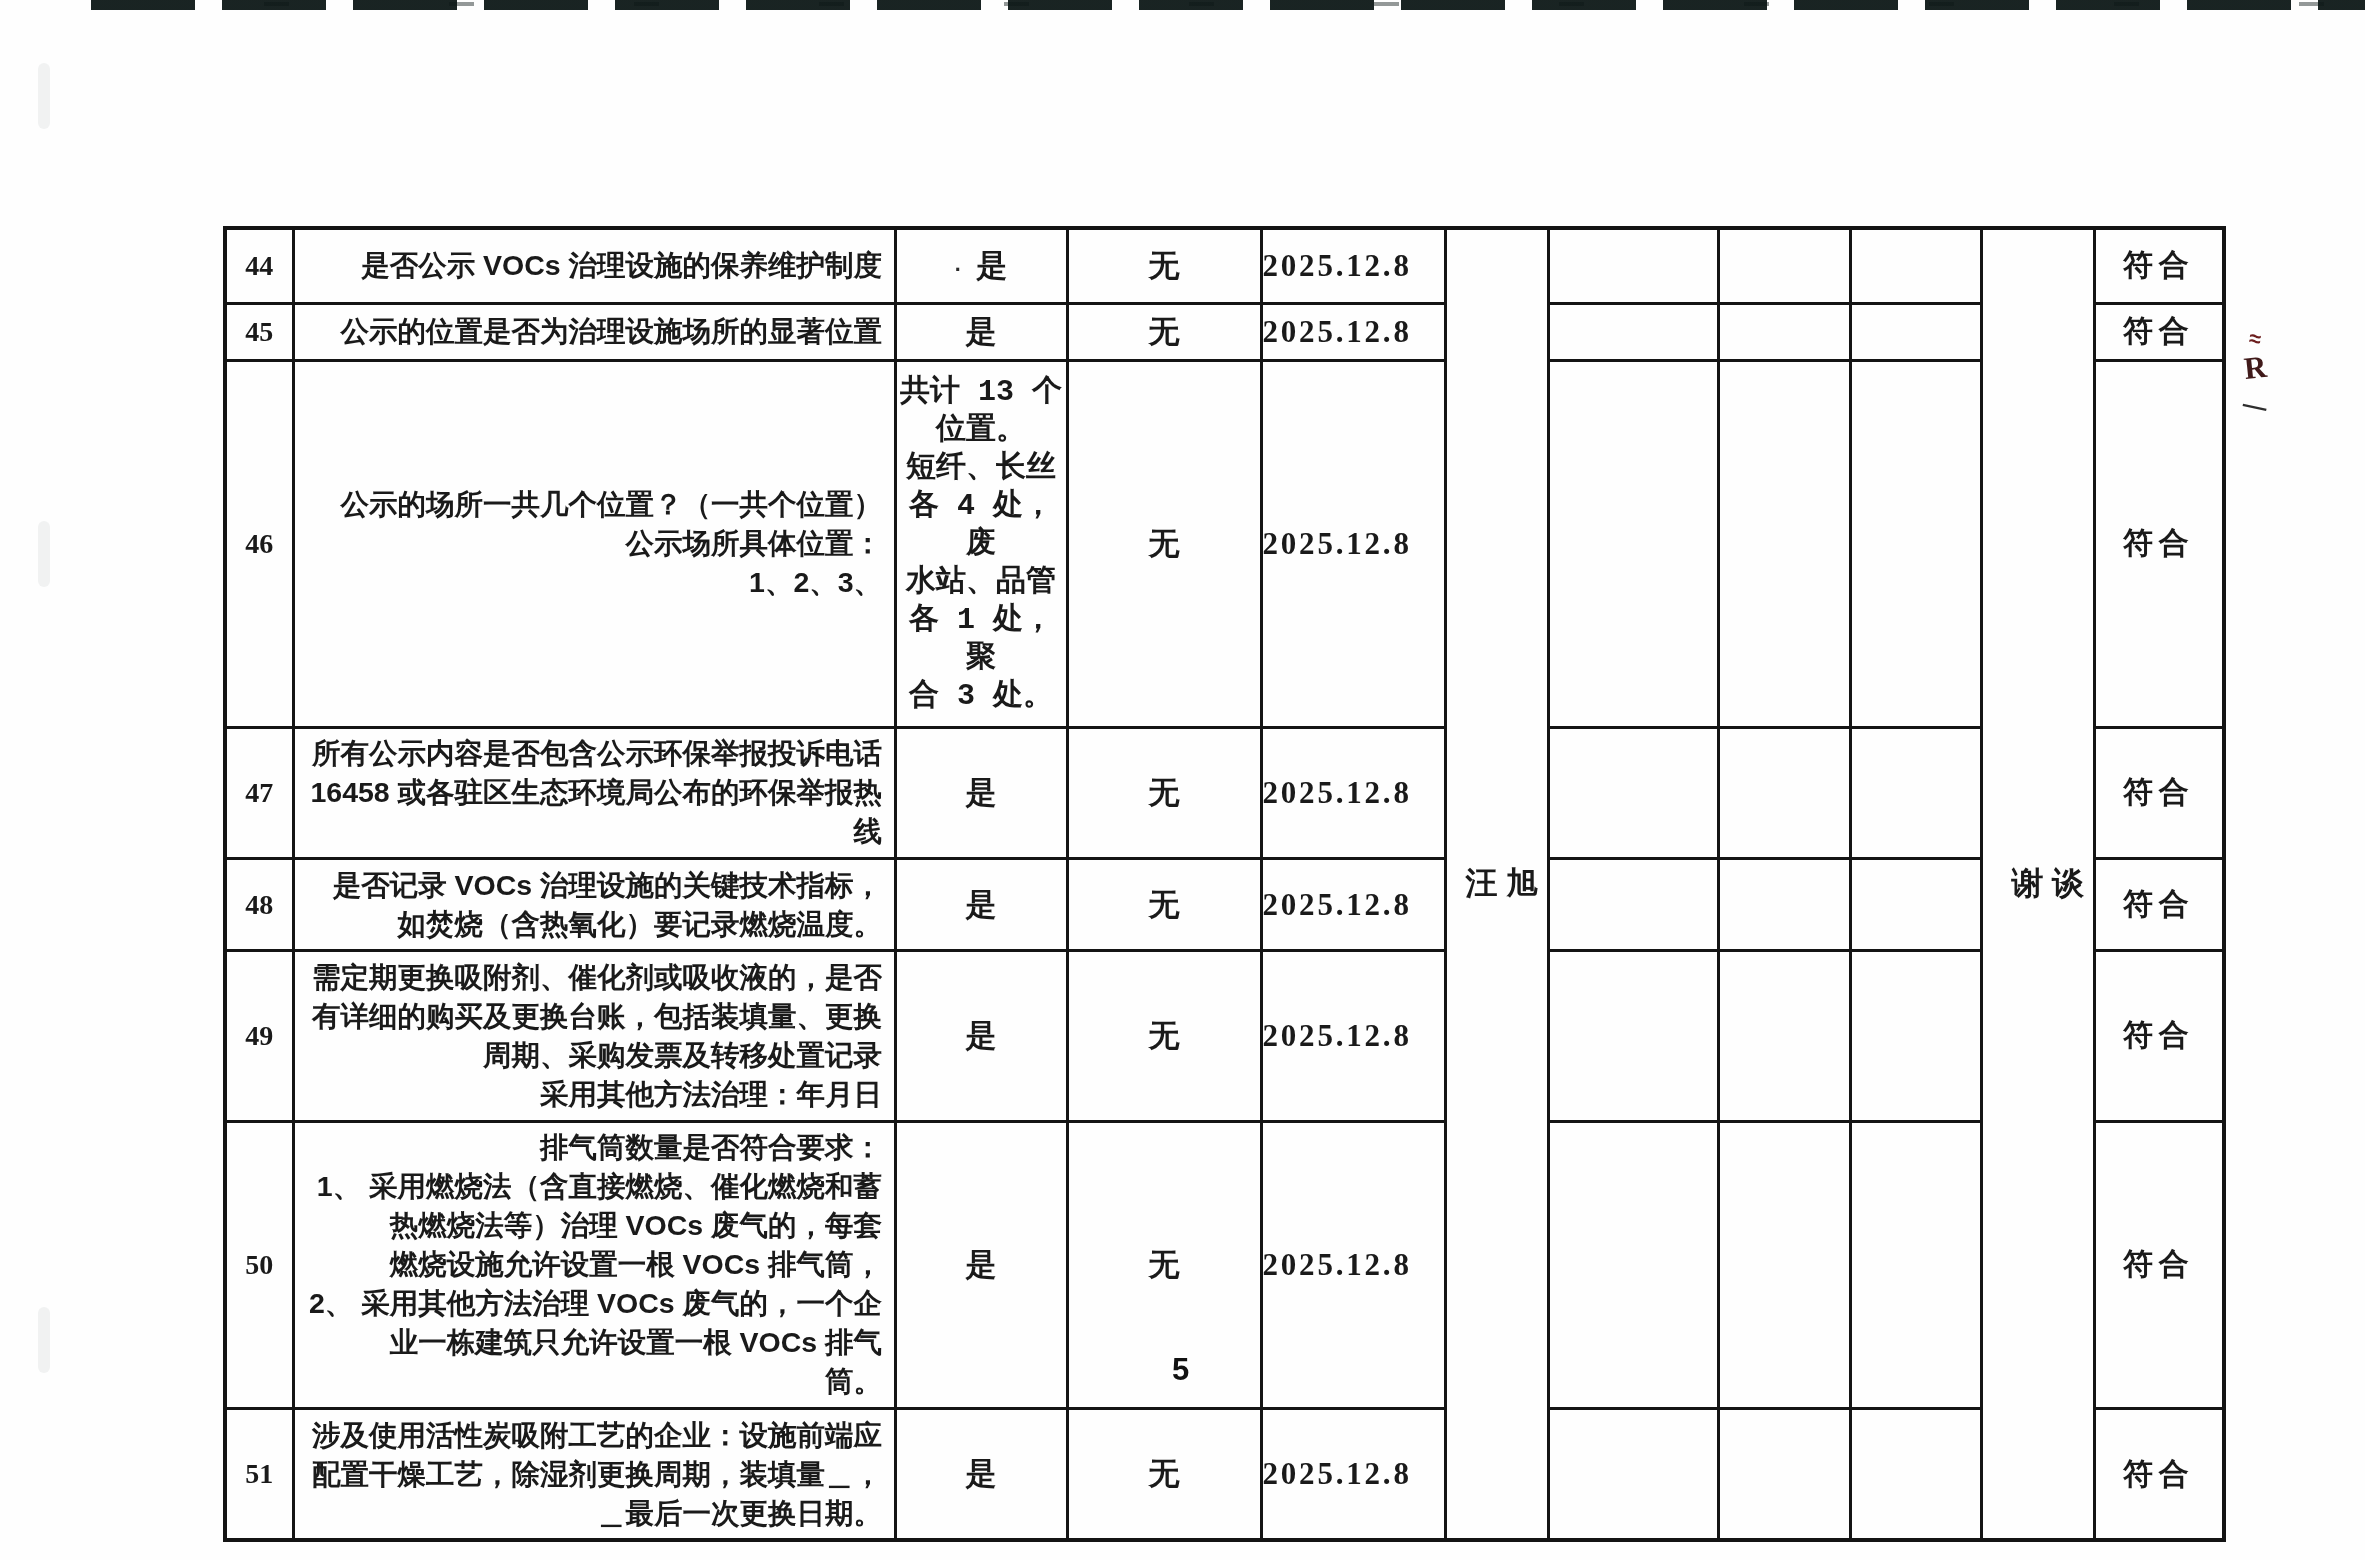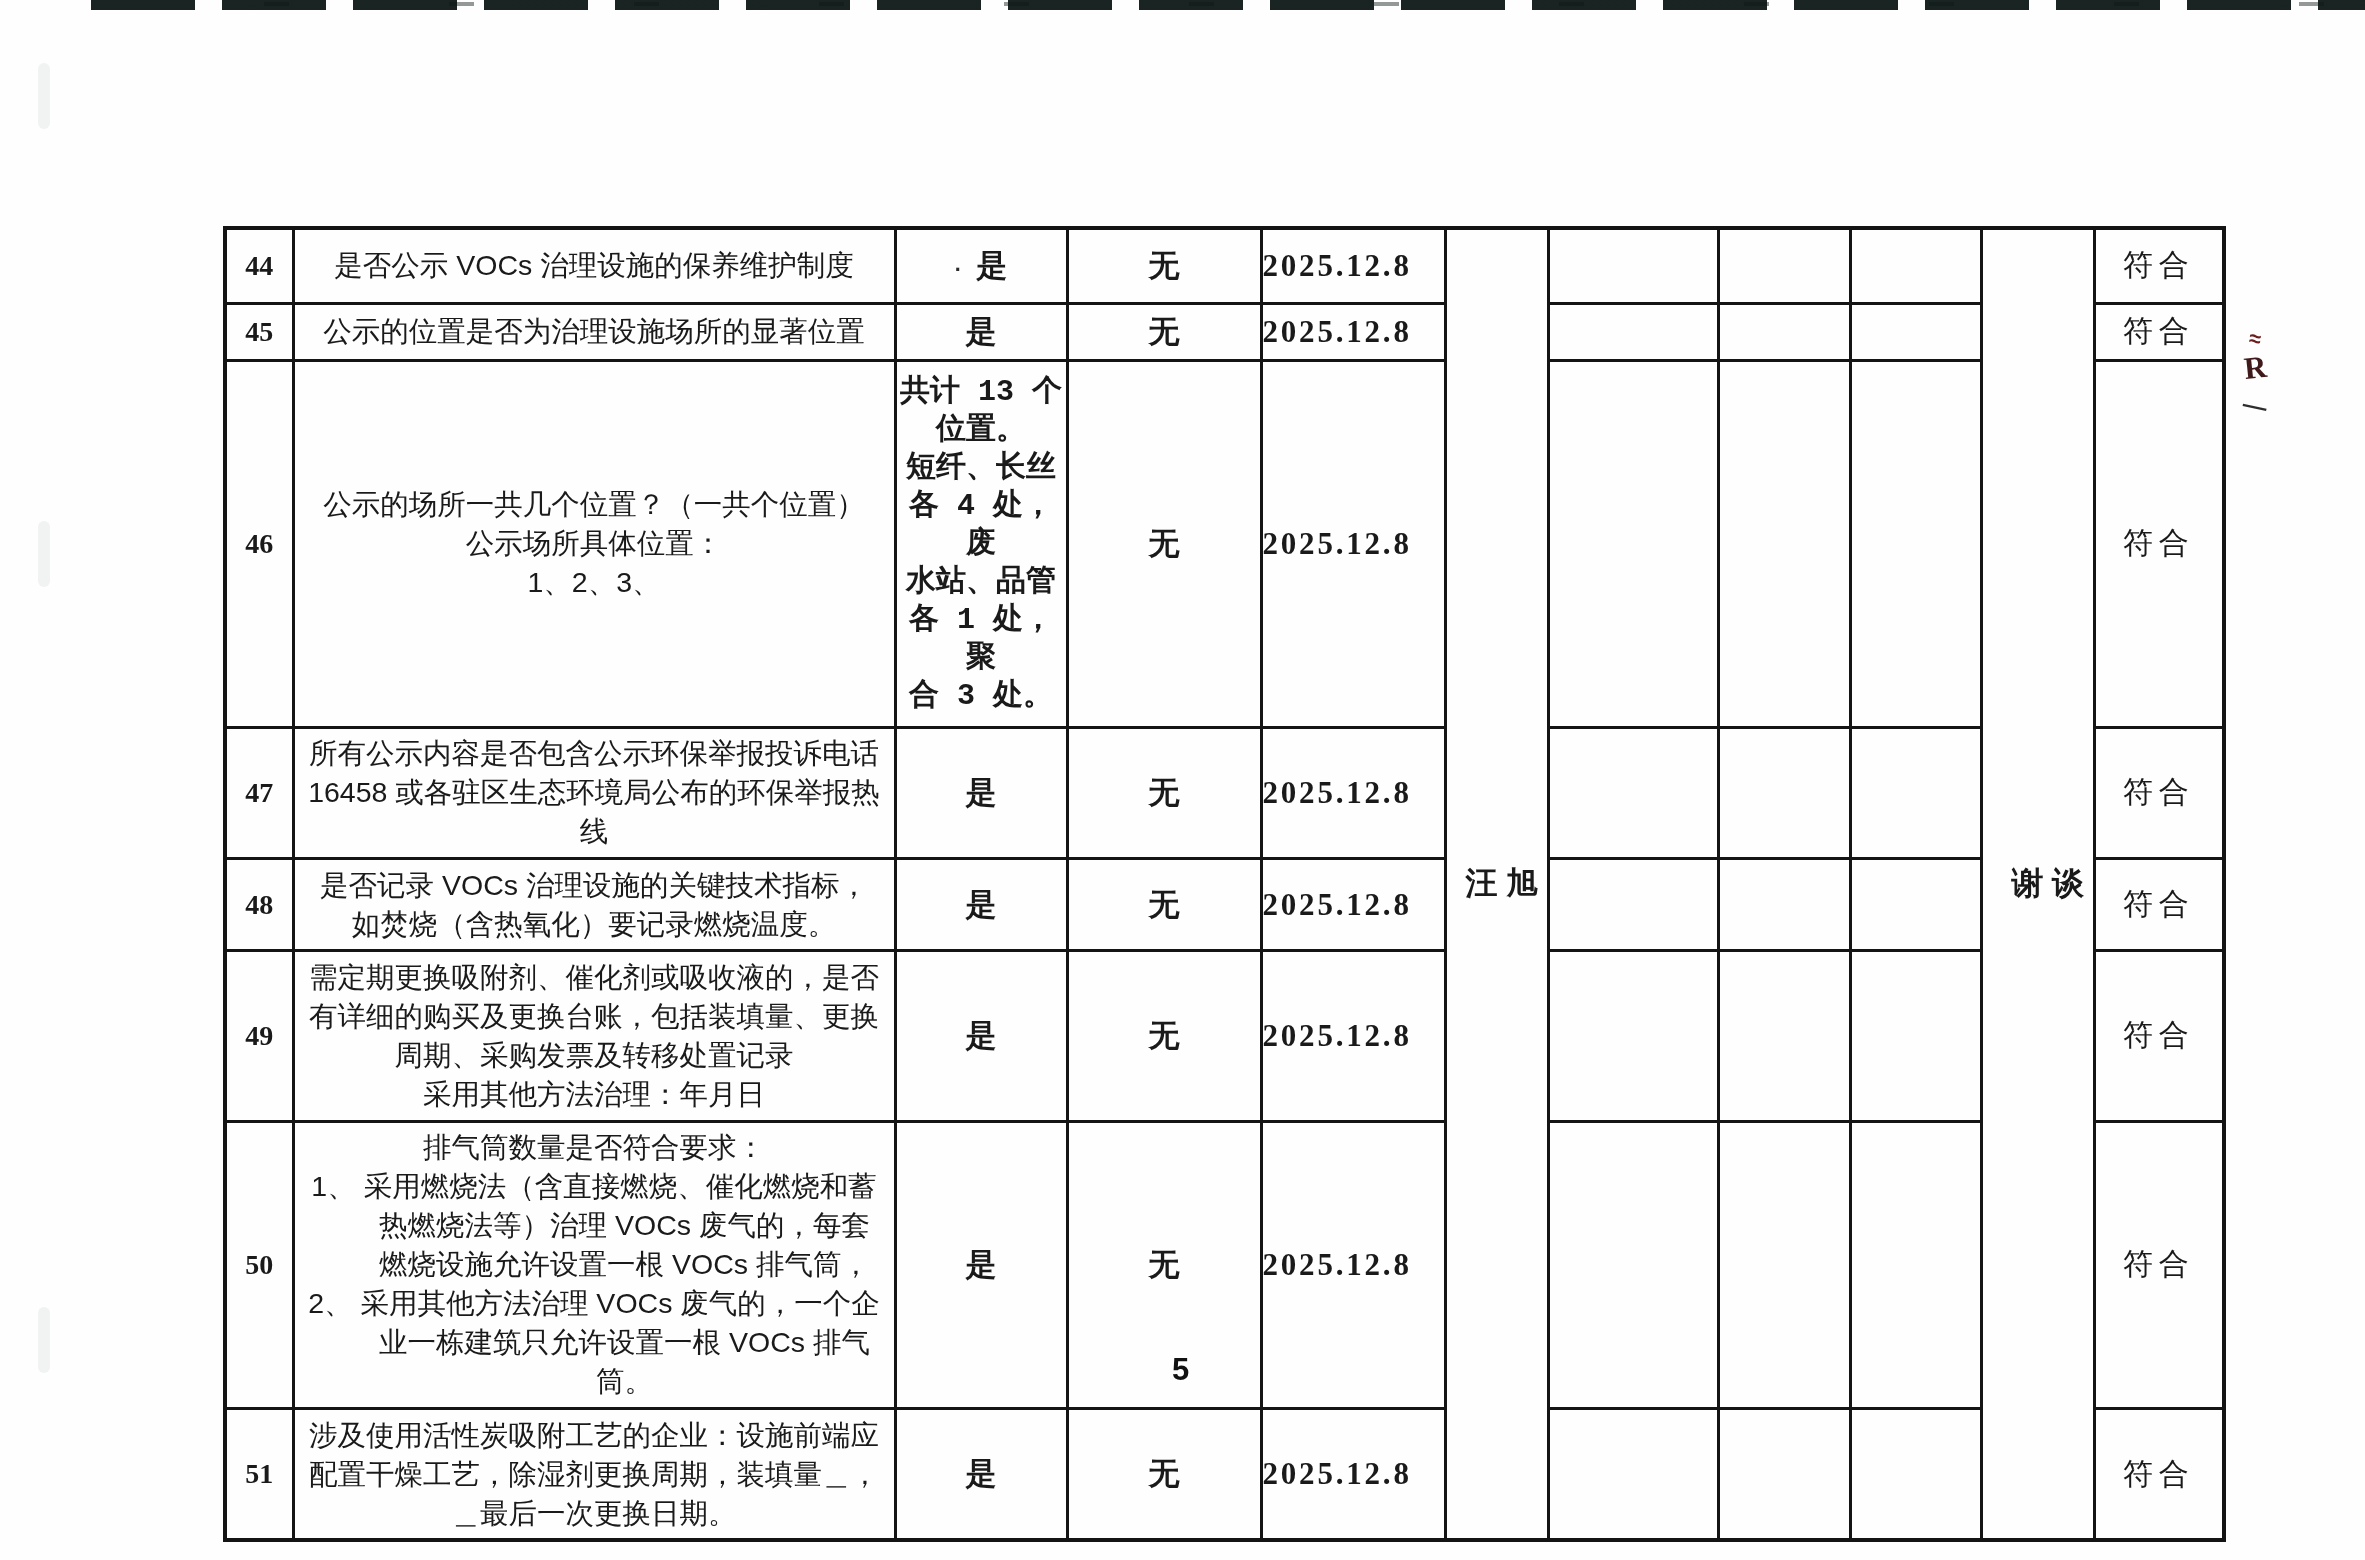--- a/index.html
+++ b/index.html
@@ -27,36 +27,36 @@
   table.checklist{
     position:absolute;left:223px;top:226px;width:1999px;
     border-collapse:collapse;table-layout:fixed;
     border:4.3px solid #141414;
   }
   td{border:3.6px solid #141414;padding:0;vertical-align:middle;overflow:hidden;}
   td.num{
     text-align:center;font-family:"Liberation Serif","DejaVu Serif",serif;
     font-weight:700;font-size:28px;
   }
-  td.q{font-weight:400;font-size:28.5px;line-height:39px;padding:5.7px 11.4px;text-align:center;}
+  td.q{font-weight:700;font-size:28.5px;line-height:39px;padding:5.7px 11.4px;text-align:right;}
   td.q .para{white-space:pre-line;}
   td.q .hang{padding-left:61px;text-indent:-61px;}
   .q-wide{line-height:53px;}
   td.ans,td.issue{text-align:center;font-weight:700;font-size:31px;}
   .ans-block{
     white-space:pre-line;text-align:center;font-weight:700;
     font-size:30px;line-height:38px;padding:11px 0;font-family:Liberation Mono, monospace;
   }
   .stray-dot{font-size:21.4px;vertical-align:18%;margin-right:15.7px;color:#2a2a2a;}
   td.date{
     text-align:left;font-family:"Liberation Serif","DejaVu Serif",serif;
     font-weight:700;font-size:31px;letter-spacing:2.8px;
   }
   td.sign{text-align:right;font-weight:700;font-size:32px;letter-spacing:8.5px;}
-  td.result{text-align:center;font-weight:400;font-size:30px;letter-spacing:5.7px;}
+  td.result{text-align:center;font-weight:700;font-size:30px;letter-spacing:5.7px;}
   td.empty{background:transparent;}
   .page-number{
     position:absolute;left:1159px;top:1352px;width:43px;text-align:center;
     font-weight:700;font-size:31px;color:#111;
   }
   .red-mark{
     position:absolute;left:2230px;top:329px;width:50px;
     display:flex;flex-direction:column;align-items:center;gap:1.4px;
     line-height:1;font-weight:700;
   }

